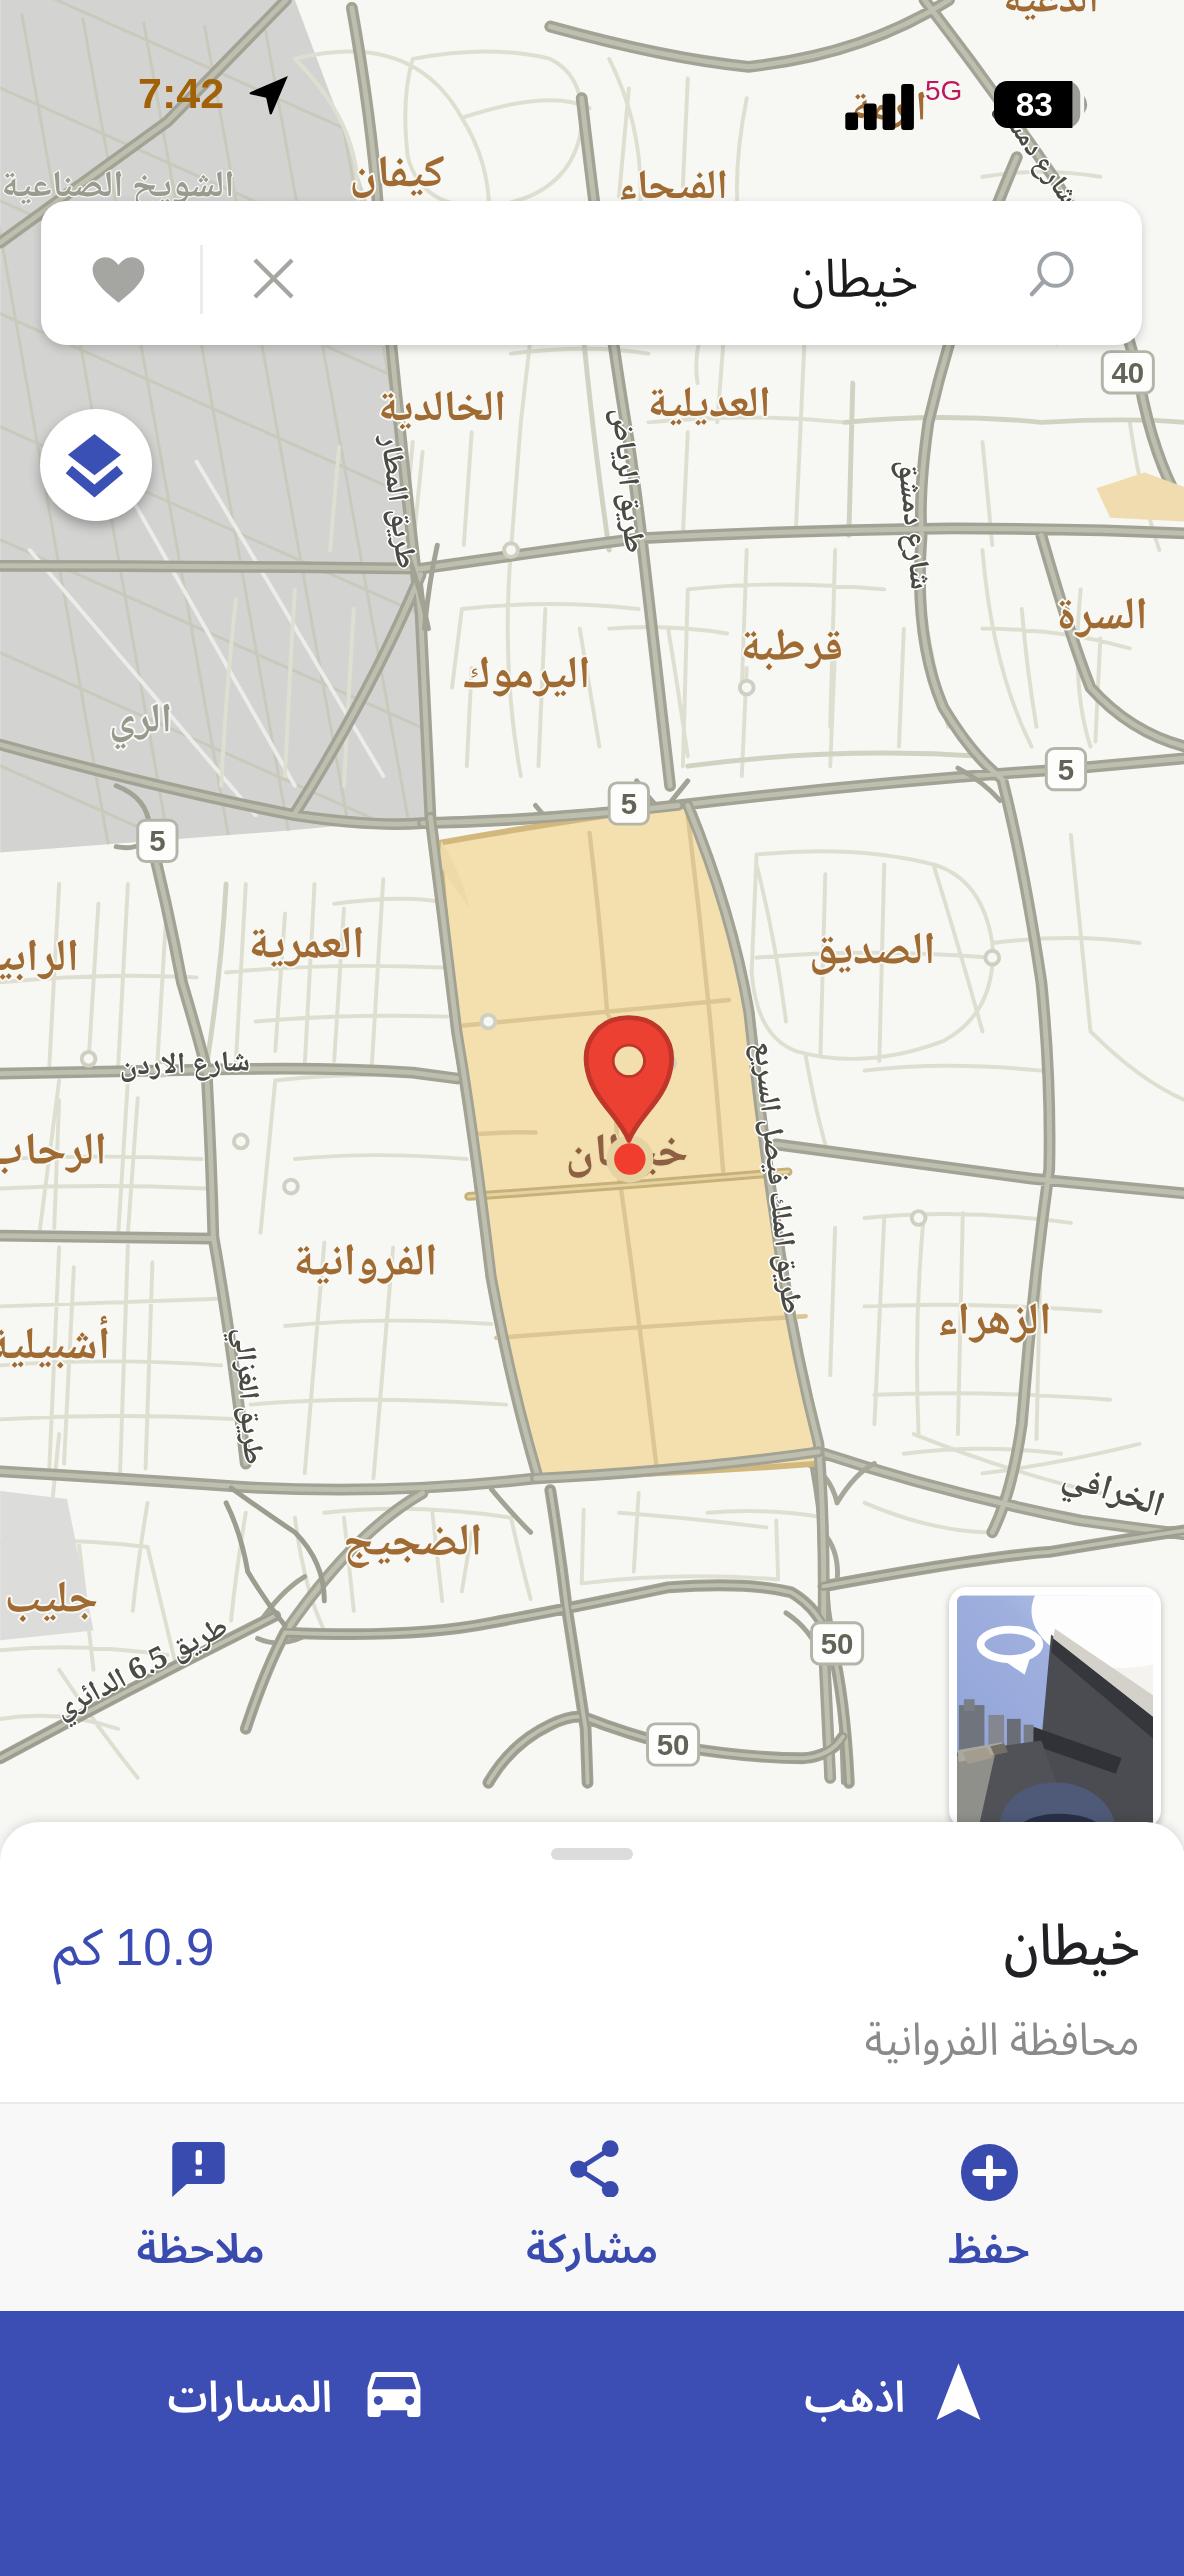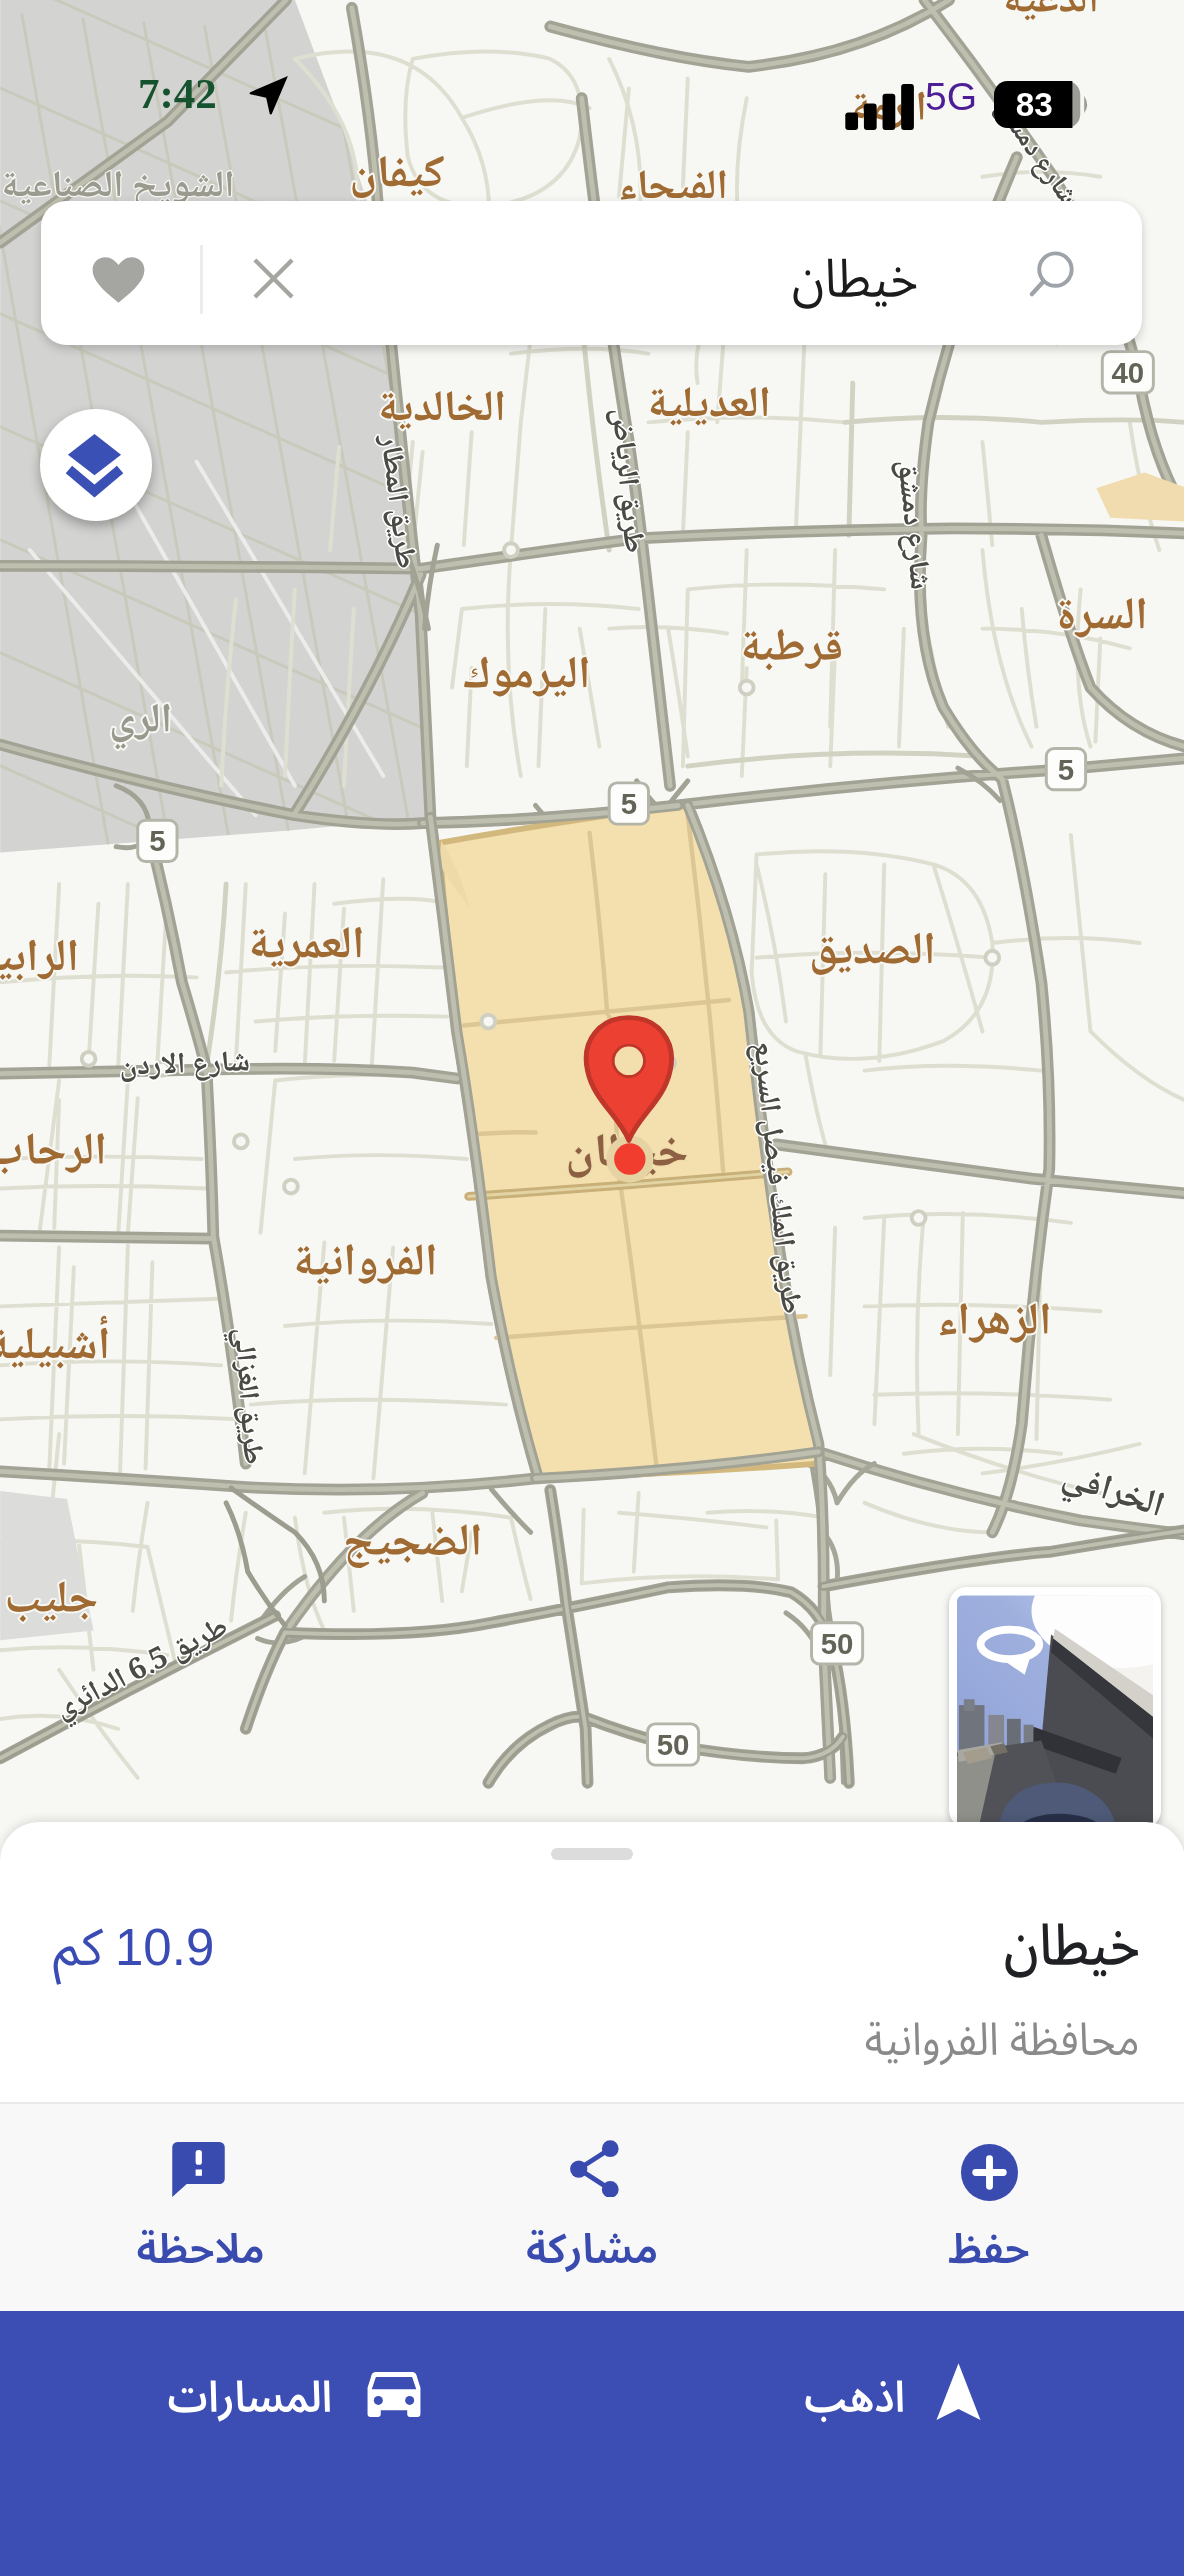--- a/index.html
+++ b/index.html
@@ -175,33 +175,33 @@
       <path d="M251 -252Q162 -252 115.0 -199.5Q68 -147 68 -47Q68 -30 70.5 -8.5Q73 13 79.0 40.0Q85 67 93 98L137 87Q123 40 123 7Q123 -63 158.0 -98.5Q193 -134 263 -134Q293 -134 325.5 -128.0Q358 -122 392.0 -110.5Q426 -99 458 -83Q481 -71 503.5 -57.5Q526 -44 546 -28Q534 -28 522.5 -28.0Q511 -28 500 -27Q433 -23 390.5 -7.5Q348 8 327 36Q303 69 303 119Q303 157 318.5 198.0Q334 239 360.5 277.5Q387 316 420 344Q470 385 514 385Q549 385 570.5 352.5Q592 320 602 256L558 247Q551 257 543.0 261.5Q535 266 526 266Q508 266 486.5 257.0Q465 248 443.0 231.5Q421 215 400 192Q371 160 354 118Q374 110 403.5 104.0Q433 98 472 93Q507 89 527.5 82.0Q548 75 563 63Q578 52 587.5 28.0Q597 4 597 -19Q597 -49 573.0 -85.5Q549 -122 506.5 -156.0Q464 -190 410 -215Q332 -252 251 -252ZM348 -410Q327 -393 310.0 -378.0Q293 -363 279 -348Q298 -331 314.5 -313.5Q331 -296 346 -278Q355 -288 371.0 -303.0Q387 -318 409 -340Q382 -377 348 -410ZM214 -425Q192 -408 175.0 -392.0Q158 -376 145 -362Q162 -345 179.0 -327.5Q196 -310 213 -293Q222 -303 237.5 -319.0Q253 -335 275 -355Q262 -373 247.0 -390.5Q232 -408 214 -425Z M738 -195Q727 -195 706.0 -185.0Q685 -175 658.0 -156.5Q631 -138 602 -114L618 -72Q645 -79 670.5 -82.5Q696 -86 719 -86Q793 -86 844.0 -49.0Q895 -12 918 58Q911 73 902.5 88.5Q894 104 884 119Q862 154 847.0 179.5Q832 205 824 221Q809 254 809 278Q809 307 832.0 335.5Q855 364 892 383Q897 364 902.5 345.0Q908 326 915 306Q927 272 936.0 244.0Q945 216 952 195Q957 179 960.5 166.5Q964 154 965 146Q999 127 1040 127Q1048 127 1048 119V17Q1048 9 1040 9Q1003 9 966 28Q955 -38 923.0 -88.5Q891 -139 843.5 -167.0Q796 -195 738 -195Z M1031 9Q1023 9 1023 17V119Q1023 127 1031 127Q1081 127 1131.0 135.5Q1181 144 1209 156Q1199 179 1183.5 207.5Q1168 236 1159 252Q1149 271 1142.0 286.5Q1135 302 1135 315Q1135 340 1162.0 369.0Q1189 398 1226 417Q1233 386 1241.5 346.5Q1250 307 1257 266Q1263 235 1265.5 215.0Q1268 195 1268 185Q1268 162 1256.5 128.5Q1245 95 1229 64Q1138 9 1031 9ZM1099 513 1140 537Q1104 551 1104 582Q1104 602 1116.5 623.0Q1129 644 1147.5 658.0Q1166 672 1183 672Q1226 672 1226 620Q1226 606 1221 594L1198 598V601Q1198 606 1195.0 608.5Q1192 611 1185 611Q1173 611 1163.0 604.0Q1153 597 1145 583Q1165 562 1202 562Q1211 562 1222.0 563.0Q1233 564 1246 567L1242 517Q1215 511 1193.5 504.5Q1172 498 1151.0 489.0Q1130 480 1102 465Z M1427 9Q1422 112 1417.0 190.0Q1412 268 1407.0 333.5Q1402 399 1396.0 461.0Q1390 523 1383 595Q1380 620 1394.5 639.0Q1409 658 1434.5 669.0Q1460 680 1490 680Q1498 649 1508.5 618.0Q1519 587 1531 557L1496 531Q1498 476 1498.0 399.5Q1498 323 1496.5 227.0Q1495 131 1491 17Z M1758 0Q1624 0 1624 78Q1624 99 1632.5 122.5Q1641 146 1654 159Q1679 139 1711.0 129.0Q1743 119 1790 119Q1819 119 1849.0 122.5Q1879 126 1910 133Q1884 178 1864.5 220.5Q1845 263 1834.5 297.5Q1824 332 1824 351Q1824 387 1842.0 413.5Q1860 440 1894 450Q1914 369 1935.0 305.5Q1956 242 1979 195Q1998 157 2021.0 142.0Q2044 127 2084 127Q2092 127 2092 119V17Q2092 9 2084 9Q2049 9 2019.5 20.5Q1990 32 1967 55Q1857 0 1758 0Z M2075 9Q2067 9 2067 17V119Q2067 127 2075 127Q2119 127 2180 150Q2176 179 2172.5 208.5Q2169 238 2164 267Q2160 296 2144.0 382.5Q2128 469 2102 614Q2128 632 2158.5 648.0Q2189 664 2221 680Q2223 598 2225.0 524.5Q2227 451 2229 387Q2231 323 2232.0 268.5Q2233 214 2233 167Q2233 133 2223.5 101.0Q2214 69 2194 40Q2184 26 2151.5 17.5Q2119 9 2075 9Z M2413 9Q2408 112 2403.0 190.0Q2398 268 2393.0 333.5Q2388 399 2382.0 461.0Q2376 523 2369 595Q2366 620 2380.5 639.0Q2395 658 2420.5 669.0Q2446 680 2476 680Q2484 649 2494.5 618.0Q2505 587 2517 557L2482 531Q2484 476 2484.0 399.5Q2484 323 2482.5 227.0Q2481 131 2477 17Z M3090 -10Q3016 -10 2960.0 26.5Q2904 63 2873.0 138.5Q2842 214 2842 330Q2842 413 2859.5 484.5Q2877 556 2912.0 609.5Q2947 663 3001.0 693.5Q3055 724 3127 724Q3192 724 3230.5 708.5Q3269 693 3286.5 668.0Q3304 643 3304 614Q3304 583 3277.0 559.5Q3250 536 3184 536Q3184 566 3178.5 596.0Q3173 626 3159.0 645.5Q3145 665 3118 665Q3059 665 3024.0 596.5Q2989 528 2983 401Q3003 415 3036.5 426.5Q3070 438 3121 438Q3212 438 3266.5 383.5Q3321 329 3321 231Q3321 160 3295.0 105.5Q3269 51 3217.5 20.5Q3166 -10 3090 -10ZM3093 56Q3131 56 3153.5 95.5Q3176 135 3176 221Q3176 302 3151.5 339.5Q3127 377 3084 377Q3057 377 3026.5 361.5Q2996 346 2983 329Q2984 185 3015.5 120.5Q3047 56 3093 56Z M3518 -57Q3492 -37 3466.5 -19.5Q3441 -2 3415 12Q3423 26 3430.0 38.5Q3437 51 3443 64Q3450 76 3457.5 88.5Q3465 101 3474 114Q3492 103 3515.0 88.0Q3538 73 3555.0 59.0Q3572 45 3572 35Q3572 21 3518 -57Z M3846 -10Q3771 -10 3726.0 7.5Q3681 25 3661.0 52.5Q3641 80 3641 111Q3641 146 3663.0 163.0Q3685 180 3721 180Q3721 152 3731.5 124.0Q3742 96 3766.0 78.0Q3790 60 3831 60Q3864 60 3892.0 74.5Q3920 89 3937.0 124.0Q3954 159 3954 220Q3954 295 3918.5 331.5Q3883 368 3818 368Q3780 368 3755.0 362.5Q3730 357 3707 350L3661 368L3693 714H4071L4076 532H4019L4011 566Q4007 584 3998.0 594.0Q3989 604 3965 604H3757L3741 419Q3757 425 3788.5 429.5Q3820 434 3851 434Q3929 434 3986.5 410.5Q4044 387 4075.5 339.5Q4107 292 4107 220Q4107 155 4083.5 111.0Q4060 67 4021.5 40.5Q3983 14 3937.0 2.0Q3891 -10 3846 -10Z M4632 -252Q4543 -252 4496.0 -199.5Q4449 -147 4449 -47Q4449 -30 4451.5 -8.5Q4454 13 4460.0 40.0Q4466 67 4474 98L4518 87Q4504 40 4504 7Q4504 -63 4539.0 -98.5Q4574 -134 4644 -134Q4709 -134 4774.5 -108.5Q4840 -83 4907 -31L4902 10Q4862 12 4830.5 14.5Q4799 17 4776.0 20.5Q4753 24 4738 29Q4685 46 4665.0 75.5Q4645 105 4645 159Q4645 214 4666.0 267.5Q4687 321 4721 354Q4754 387 4790 387Q4832 387 4871.5 347.0Q4911 307 4937 239Q4947 214 4955.0 186.0Q4963 158 4967 127H5022Q5030 127 5030 119V17Q5030 9 5022 9H4970Q4961 -61 4915.0 -119.5Q4869 -178 4789 -215Q4711 -252 4632 -252ZM4877 128Q4856 198 4829.0 233.0Q4802 268 4768 268Q4748 268 4731.5 257.5Q4715 247 4706 232Q4697 219 4697 202Q4697 187 4704.5 175.5Q4712 164 4726 155Q4750 140 4796 134Q4808 133 4827.5 131.5Q4847 130 4877 128ZM4859 466Q4838 483 4821.0 498.0Q4804 513 4790 528Q4809 545 4825.5 562.5Q4842 580 4857 598Q4866 588 4882.0 573.0Q4898 558 4920 536Q4893 499 4859 466ZM4725 451Q4703 468 4686.0 484.0Q4669 500 4656 514Q4673 531 4690.0 548.5Q4707 566 4724 583Q4733 573 4748.5 557.0Q4764 541 4786 521Q4773 503 4758.0 485.5Q4743 468 4725 451Z M5013 9Q5005 9 5005 17V119Q5005 127 5013 127Q5066 127 5115.0 130.5Q5164 134 5202.5 141.0Q5241 148 5260 156Q5250 179 5234.0 207.5Q5218 236 5210 252Q5200 271 5193.0 286.5Q5186 302 5186 315Q5186 339 5213.0 368.5Q5240 398 5277 417Q5292 342 5301.0 296.5Q5310 251 5314.0 225.5Q5318 200 5318 185Q5318 162 5307.0 129.0Q5296 96 5279 64Q5252 48 5208.5 35.5Q5165 23 5114.0 16.0Q5063 9 5013 9ZM5244 -192Q5223 -175 5206.0 -160.0Q5189 -145 5175 -130Q5194 -113 5210.5 -95.5Q5227 -78 5242 -60Q5251 -70 5267.0 -85.0Q5283 -100 5305 -122Q5278 -159 5244 -192ZM5110 -207Q5088 -190 5071.0 -174.0Q5054 -158 5041 -144Q5058 -127 5075.0 -109.5Q5092 -92 5109 -75Q5118 -85 5133.5 -101.0Q5149 -117 5171 -137Q5158 -155 5143.0 -172.5Q5128 -190 5110 -207Z M5458 -195Q5447 -195 5426.0 -185.0Q5405 -175 5378.0 -156.5Q5351 -138 5322 -114L5338 -72Q5365 -79 5390.5 -82.5Q5416 -86 5439 -86Q5513 -86 5564.0 -49.0Q5615 -12 5638 58Q5631 73 5622.5 88.5Q5614 104 5604 119Q5582 154 5567.0 179.5Q5552 205 5544 221Q5529 254 5529 278Q5529 307 5552.0 335.5Q5575 364 5612 383Q5617 364 5622.5 345.0Q5628 326 5635 306Q5647 272 5656.0 244.0Q5665 216 5672 195Q5677 179 5680.5 166.5Q5684 154 5685 146Q5719 127 5760 127Q5768 127 5768 119V17Q5768 9 5760 9Q5723 9 5686 28Q5675 -38 5643.0 -88.5Q5611 -139 5563.5 -167.0Q5516 -195 5458 -195Z M5751 9Q5743 9 5743 17V119Q5743 127 5751 127L5834 128H5854Q5865 143 5875.0 157.5Q5885 172 5895 185Q5870 304 5854.5 378.5Q5839 453 5830.5 494.5Q5822 536 5819.0 555.0Q5816 574 5816 582Q5816 623 5845.5 651.5Q5875 680 5918 680Q5925 658 5931.5 636.5Q5938 615 5945.0 595.5Q5952 576 5959 557L5927 533Q5929 509 5930.5 485.5Q5932 462 5934.0 438.5Q5936 415 5937.5 391.5Q5939 368 5941 345Q5943 321 5945.0 298.0Q5947 275 5948 251Q6019 334 6079.5 375.5Q6140 417 6189 417Q6230 417 6275.0 392.5Q6320 368 6356 324Q6393 279 6393 254Q6393 176 6326.5 121.5Q6260 67 6120 38Q6050 24 5958.0 16.5Q5866 9 5751 9ZM5932 130Q5937 130 5957.5 131.0Q5978 132 6006.0 133.5Q6034 135 6062.0 137.5Q6090 140 6109 143Q6135 148 6161.0 153.0Q6187 158 6226.0 168.0Q6265 178 6328 196Q6294 234 6267.5 255.5Q6241 277 6217.5 286.0Q6194 295 6165 295Q6119 295 6061.0 254.0Q6003 213 5932 130Z" fill="#4b4b45" stroke="#ffffff" stroke-width="107" paint-order="stroke" stroke-linejoin="round"></path>
     </g>
 <g transform="rotate(18 1130 1528) translate(1076.8,1528.0) scale(0.036000,-0.036000)">
       <path d="M286 -252Q180 -252 124.0 -199.5Q68 -147 68 -47Q68 -30 70.5 -8.5Q73 13 79.0 40.0Q85 67 93 98L137 87Q123 40 123 7Q123 -62 165.5 -98.0Q208 -134 297 -134Q350 -134 406.0 -127.5Q462 -121 513 -111Q539 -105 564.0 -98.0Q589 -91 609 -83Q587 -74 556.5 -58.5Q526 -43 498.0 -25.5Q470 -8 452 5Q426 25 426 34Q426 44 433.0 62.0Q440 80 449.5 99.0Q459 118 467.5 131.0Q476 144 479 144Q524 136 578.0 131.5Q632 127 696 127Q707 127 707 117V19Q707 9 696 9Q675 9 646.5 11.0Q618 13 590.5 17.0Q563 21 543 26Q584 7 605.5 -4.0Q627 -15 636.0 -20.5Q645 -26 648 -31Q655 -38 657.5 -52.5Q660 -67 660 -81Q660 -106 634.0 -132.5Q608 -159 562.5 -183.0Q517 -207 457 -225Q367 -252 286 -252ZM368 -410Q347 -393 330.0 -378.0Q313 -363 299 -348Q318 -331 334.5 -313.5Q351 -296 366 -278Q375 -288 391.0 -303.0Q407 -318 429 -340Q402 -377 368 -410ZM234 -425Q212 -408 195.0 -392.0Q178 -376 165 -362Q182 -345 199.0 -327.5Q216 -310 233 -293Q242 -303 257.5 -319.0Q273 -335 295 -355Q282 -373 267.0 -390.5Q252 -408 234 -425Z M691 9Q682 9 682 18V119Q682 127 691 127Q801 127 877.0 134.0Q953 141 1012 168Q1010 175 1007.0 184.0Q1004 193 999 205Q975 184 946.0 173.0Q917 162 882 162Q825 162 797.0 192.0Q769 222 769 267Q769 317 787.5 359.0Q806 401 837 425Q853 438 871.0 445.5Q889 453 908 453Q949 453 987.5 407.5Q1026 362 1047 292Q1057 262 1061.5 229.5Q1066 197 1066 163Q1066 153 1065.0 133.0Q1064 113 1057.5 93.5Q1051 74 1032 62Q1010 50 961.0 37.5Q912 25 843.5 17.0Q775 9 691 9ZM896 235Q935 235 980 249Q961 293 939.0 313.0Q917 333 886 333Q855 333 837.5 317.5Q820 302 820 283Q820 259 838.0 247.0Q856 235 896 235ZM907 520Q856 562 830 592Q853 615 871.5 634.5Q890 654 905 672Q916 660 934.0 642.0Q952 624 977 600Q965 583 947.5 563.0Q930 543 907 520Z M1238 9Q1233 112 1228.0 190.0Q1223 268 1218.0 333.5Q1213 399 1207.0 461.0Q1201 523 1194 595Q1191 620 1205.5 639.0Q1220 658 1245.5 669.0Q1271 680 1301 680Q1309 649 1319.5 618.0Q1330 587 1342 557L1307 531Q1309 476 1309.0 399.5Q1309 323 1307.5 227.0Q1306 131 1302 17Z M1503 -195Q1492 -195 1471.0 -185.0Q1450 -175 1423.0 -156.5Q1396 -138 1367 -114L1383 -72Q1410 -79 1435.5 -82.5Q1461 -86 1484 -86Q1558 -86 1609.0 -49.0Q1660 -12 1683 58Q1676 73 1667.5 88.5Q1659 104 1649 119Q1627 154 1612.0 179.5Q1597 205 1589 221Q1574 254 1574 278Q1574 307 1597.0 335.5Q1620 364 1657 383Q1662 364 1667.5 345.0Q1673 326 1680 306Q1692 272 1701.0 244.0Q1710 216 1717 195Q1722 179 1725.5 166.5Q1729 154 1730 146Q1764 127 1805 127Q1813 127 1813 119V17Q1813 9 1805 9Q1768 9 1731 28Q1720 -38 1688.0 -88.5Q1656 -139 1608.5 -167.0Q1561 -195 1503 -195Z M1796 9Q1788 9 1788 17V119Q1788 127 1796 127Q1869 127 1920.0 129.5Q1971 132 2019 146Q2062 159 2092.5 167.0Q2123 175 2140 179Q2127 187 2113.5 195.5Q2100 204 2086 213Q2054 234 2032.5 243.0Q2011 252 1989 252Q1959 252 1932.0 243.5Q1905 235 1871 213Q1862 222 1855.0 239.5Q1848 257 1848 273Q1848 317 1887.0 344.5Q1926 372 1985 372Q2017 372 2046.5 361.0Q2076 350 2113 325Q2158 294 2196.0 275.5Q2234 257 2286 243Q2312 237 2343.0 233.5Q2374 230 2411 230L2367 146Q2359 147 2351.0 147.0Q2343 147 2335.0 147.5Q2327 148 2319 148Q2329 139 2341.0 135.5Q2353 132 2368 130Q2391 129 2415.5 128.5Q2440 128 2462 127Q2470 127 2470 119V17Q2470 9 2462 9Q2426 9 2387.0 12.5Q2348 16 2315.5 23.5Q2283 31 2268 41Q2248 56 2239.5 84.0Q2231 112 2225 137Q2206 133 2190.5 125.5Q2175 118 2156.0 105.5Q2137 93 2107 73Q2071 49 2037.0 36.0Q2003 23 1967.0 17.0Q1931 11 1889.0 10.0Q1847 9 1796 9ZM2092 449Q2041 491 2015 521Q2038 544 2056.5 563.5Q2075 583 2090 601Q2101 589 2119.0 571.0Q2137 553 2162 529Q2150 512 2132.5 492.0Q2115 472 2092 449Z M2453 9Q2445 9 2445 17V119Q2445 127 2453 127Q2497 127 2558 150Q2554 179 2550.5 208.5Q2547 238 2542 267Q2538 296 2522.0 382.5Q2506 469 2480 614Q2506 632 2536.5 648.0Q2567 664 2599 680Q2601 598 2603.0 524.5Q2605 451 2607 387Q2609 323 2610.0 268.5Q2611 214 2611 167Q2611 133 2601.5 101.0Q2592 69 2572 40Q2562 26 2529.5 17.5Q2497 9 2453 9Z M2791 9Q2786 112 2781.0 190.0Q2776 268 2771.0 333.5Q2766 399 2760.0 461.0Q2754 523 2747 595Q2744 620 2758.5 639.0Q2773 658 2798.5 669.0Q2824 680 2854 680Q2862 649 2872.5 618.0Q2883 587 2895 557L2860 531Q2862 476 2862.0 399.5Q2862 323 2860.5 227.0Q2859 131 2855 17Z" fill="#4b4b45" stroke="#ffffff" stroke-width="89" paint-order="stroke" stroke-linejoin="round"></path>
     </g>
 <circle cx="641" cy="1180" r="24" fill="#e5d3a4"></circle>
 <circle cx="641" cy="1180" r="16" fill="#f03d2d"></circle>
 <path d="M640,1161 C630,1136 604,1120 598,1090 C591,1059 611,1036 640,1036 C669,1036 689,1059 682,1090 C676,1120 650,1136 640,1161 Z" fill="#ec4032" stroke="#c0372a" stroke-width="5" stroke-linejoin="round"></path>
 <circle cx="640" cy="1080" r="16" fill="#f3dfae" stroke="#c0372a" stroke-width="3"></circle>
   </svg>
-<div style="position:absolute;left:138px;top:69px;font-family:Liberation Serif, serif;font-weight:bold;font-size:43px;color:#14532d">7:42</div>
+<div style="position:absolute;left:138px;top:69px;font-family:Liberation Sans, sans-serif;font-weight:bold;font-size:43px;color:#a16207">7:42</div>
 <svg style="position:absolute;left:246px;top:71px" width="47" height="47" viewBox="0 0 24 24">
     <path d="M21.4 2.6 L13.2 21.8 C13 22.3 12.3 22.3 12.1 21.8 L10.3 13.7 L2.2 11.9 C1.7 11.7 1.7 11 2.2 10.8 L21.4 2.6 Z" fill="#000"></path>
   </svg>
 <svg style="position:absolute;left:845px;top:83px" width="79" height="49" viewBox="0 0 80 50">
     <g fill="#000">
 <rect x="0" y="30" width="13" height="18" rx="3"></rect>
       <rect x="19" y="21" width="13" height="27" rx="3"></rect>
       <rect x="38" y="11" width="13" height="37" rx="3"></rect>
       <rect x="57" y="1" width="13" height="47" rx="3"></rect>
     </g>
   </svg>
-<div style="position:absolute;left:925px;top:75px;font-family:'Liberation Sans',sans-serif;font-size:39px;color:#4c1d95">5G</div>
+<div style="position:absolute;left:925px;top:75px;font-family:'Liberation Sans',sans-serif;font-size:28px;color:#be185d">5G</div>
 <svg style="position:absolute;left:994px;top:81px" width="98" height="51" viewBox="0 0 100 52">
 <rect x="0" y="0" width="88" height="48" rx="14" fill="#9d9d97"></rect>
 <path d="M0,14 A14,14 0 0 1 14,0 L80,0 L80,48 L14,48 A14,14 0 0 1 0,34 Z" fill="#000"></path>
 <path d="M92,15 Q98,24 92,33 Z" fill="#9d9d97"></path>
 <text x="41" y="36" font-family="Liberation Sans, sans-serif" font-size="34" font-weight="bold" fill="#fff" text-anchor="middle">83</text>
   </svg>
 <div style="position:absolute;left:41px;top:201px;width:1101px;height:144px;background:#fff;border-radius:25.5px;box-shadow:0 3.9px 9.8px rgba(0,0,0,0.18)"></div>
 <svg style="position:absolute;left:86px;top:248px" width="65" height="61" viewBox="0 0 24 24">
     <path d="M12 21.5 C5 16 1.8 12.5 1.8 8.6 C1.8 5.6 4.1 3.6 6.8 3.6 C8.9 3.6 10.8 4.9 12 6.7 C13.2 4.9 15.1 3.6 17.2 3.6 C19.9 3.6 22.2 5.6 22.2 8.6 C22.2 12.5 19 16 12 21.5 Z" fill="#a5a5a1"></path>
   </svg>

